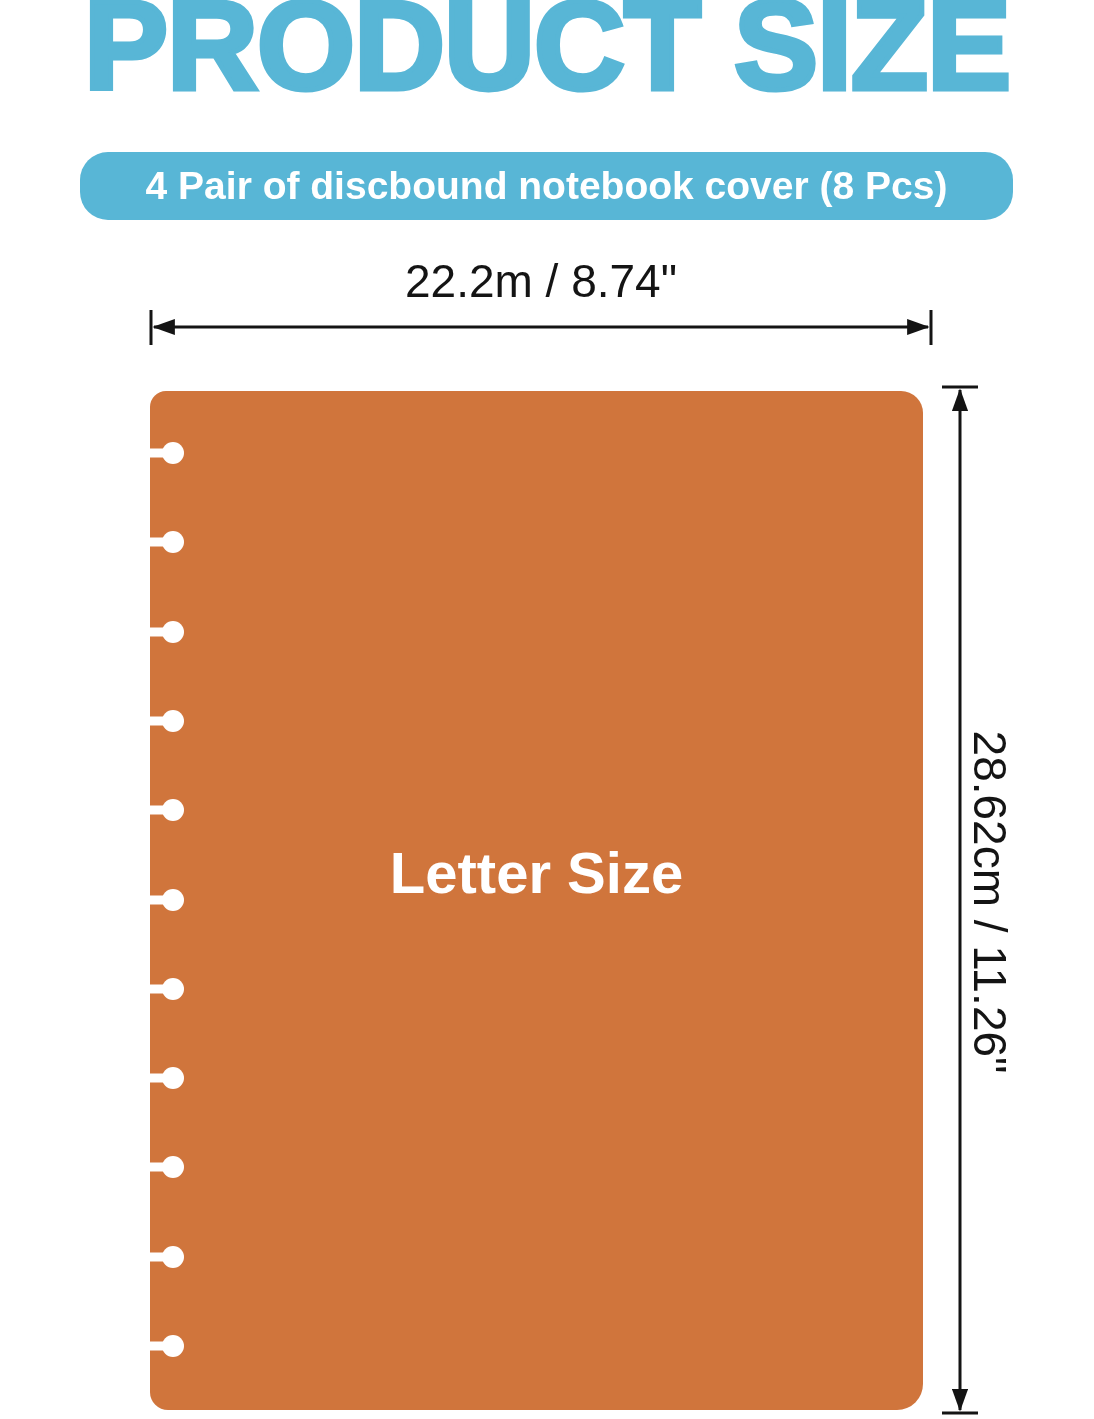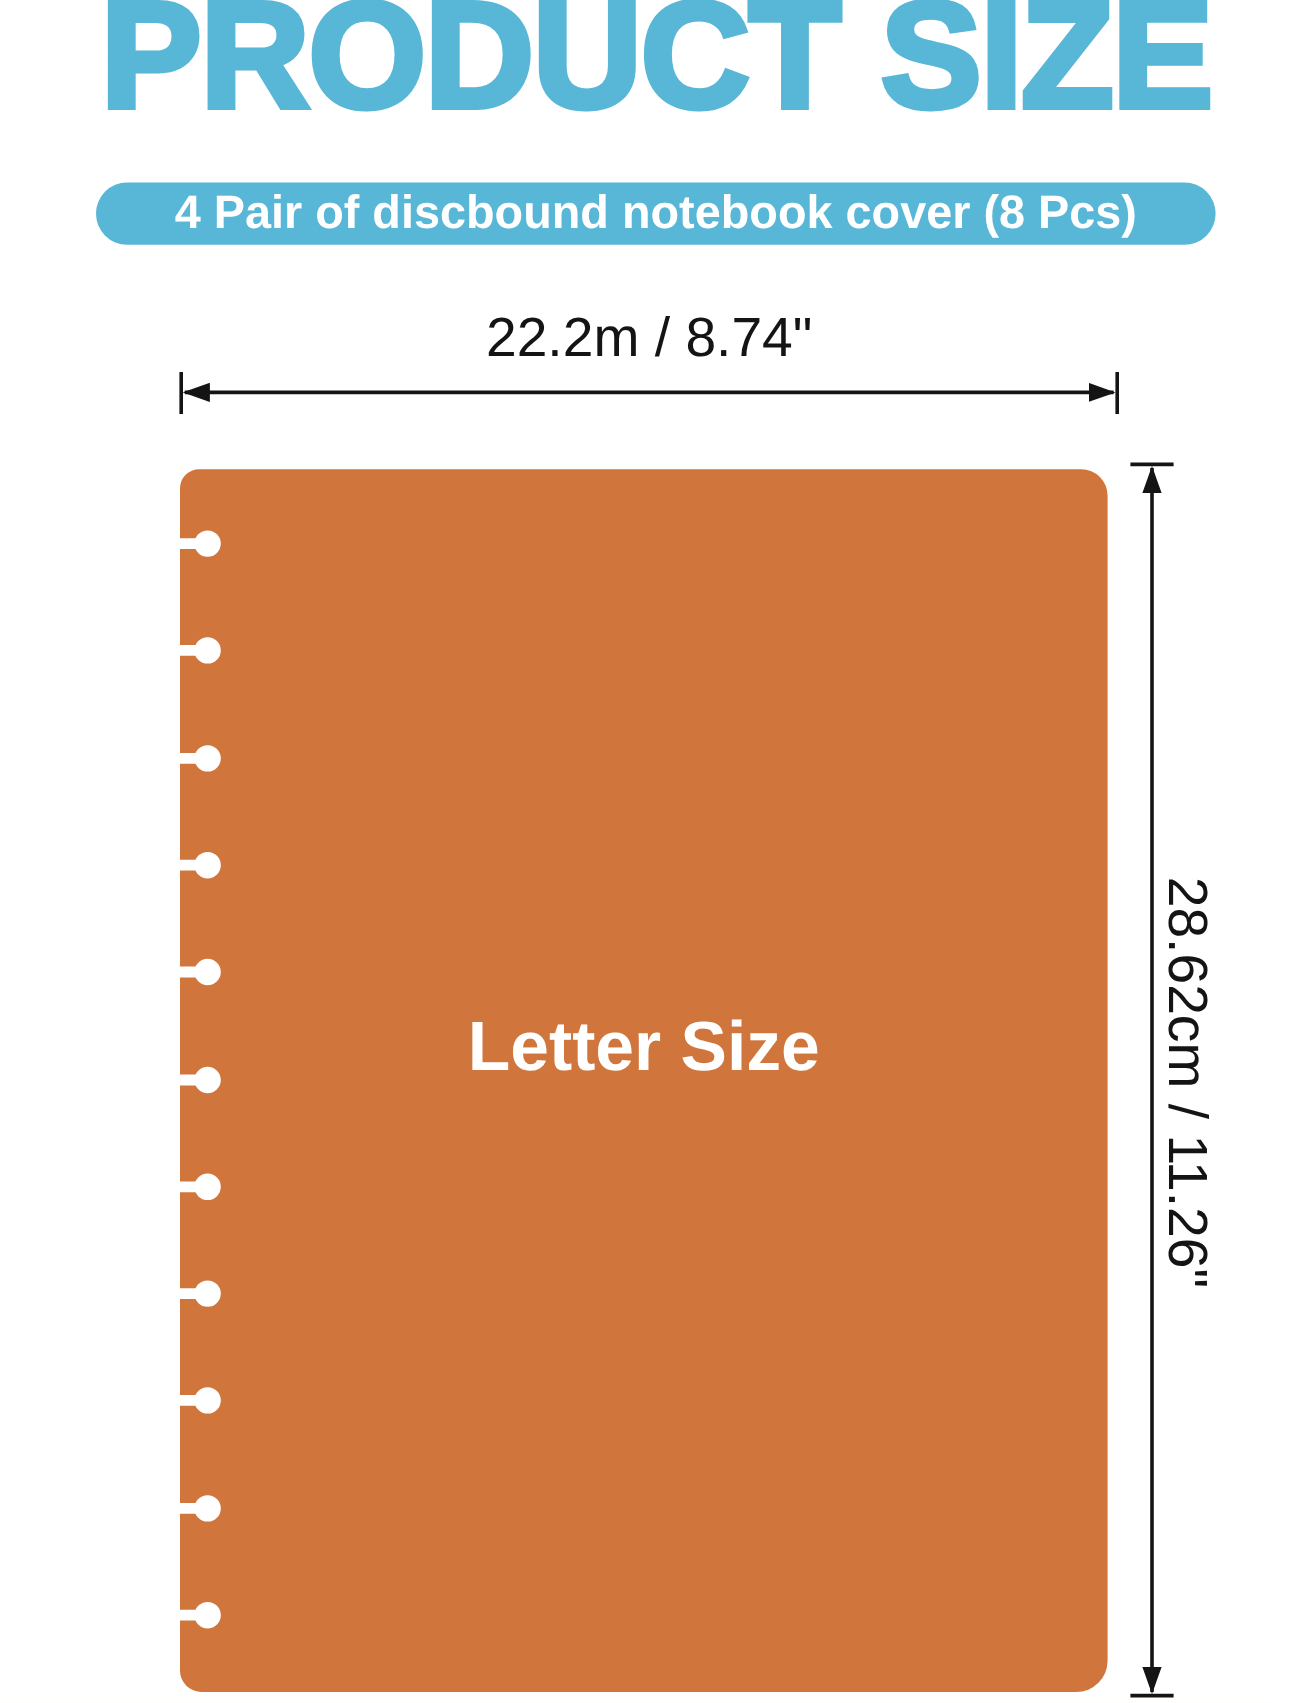--- a/index.html
+++ b/index.html
@@ -31,21 +31,21 @@
     letter-spacing: -1px;
     white-space: nowrap;
     color: var(--blue);
     -webkit-text-stroke: 5px var(--blue);
   }
   .badge {
     position: absolute;
     top: 152px;
     left: 80px;
     width: 933px;
-    height: 52px;
+    height: 68px;
     background: var(--blue);
     border-radius: 28px;
     display: flex;
     align-items: center;
     justify-content: center;
     color: var(--white);
     font-size: 39px;
     font-weight: bold;
     white-space: nowrap;
   }

